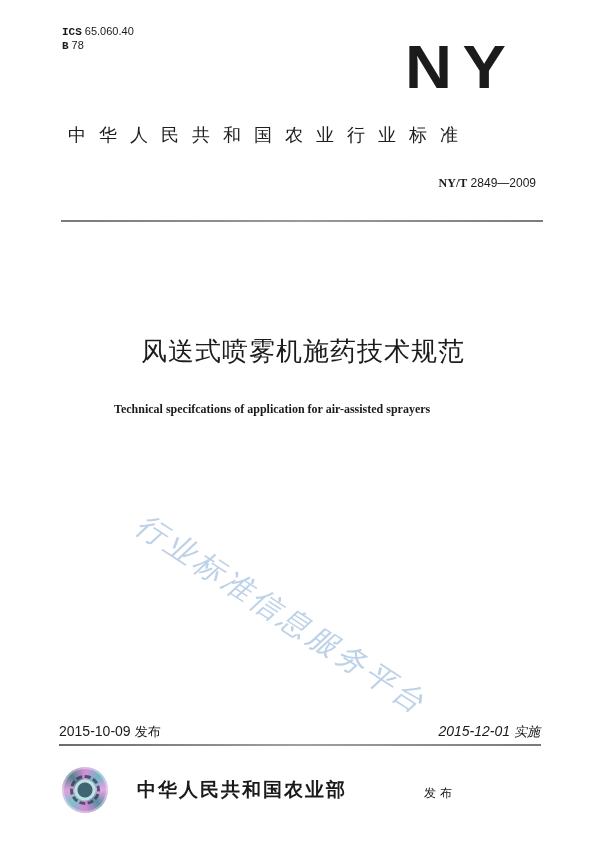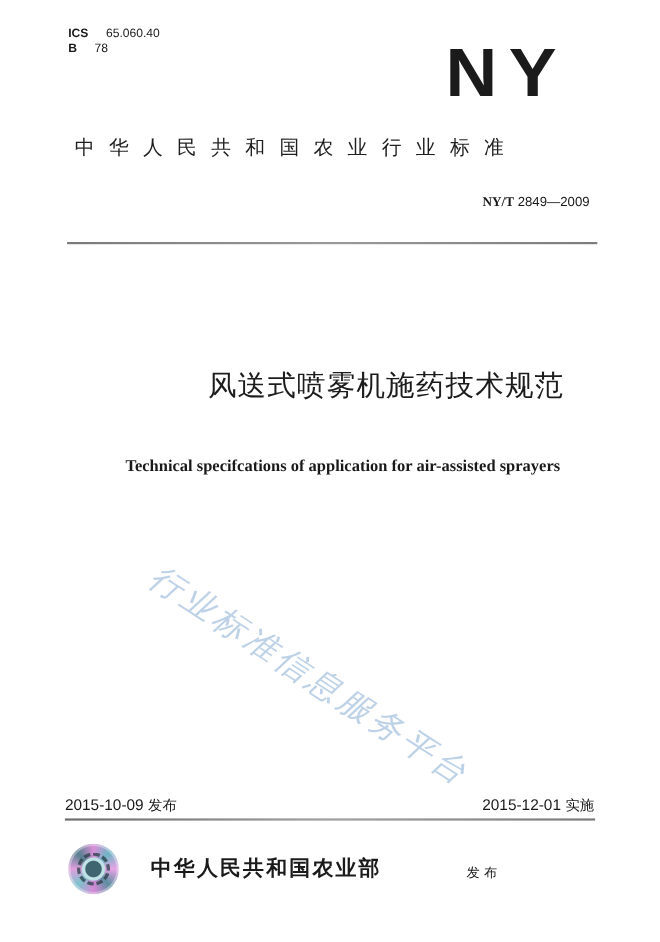--- a/index.html
+++ b/index.html
@@ -17,21 +17,21 @@
     }
     .abs { position: absolute; }
 
     
     .ics {
       left: 62px; top: 25px;
       font-size: 11px; line-height: 13px;
       font-family: "Liberation Sans", sans-serif;
       white-space: nowrap;
     }
-    .ics .lbl { font-family: Liberation Sans, sans-serif; font-weight: bold; margin-right: 16px; }
+    .ics .lbl { font-family: Liberation Mono, monospace; font-weight: bold; margin-right: 3px; }
 
     
     .ny-logo {
       left: 405px; top: 36px;
       font-family: "Liberation Sans", sans-serif;
       font-weight: bold;
       font-size: 62px;
       line-height: 62px;
       letter-spacing: 10px;
       color: #1b1b1b;
@@ -71,29 +71,28 @@
     }
 
     
     .doc-title {
       left: 141px; top: 334px;
       font-size: 26px;
       line-height: 34px;
       letter-spacing: 1px;
       white-space: nowrap;
       color: #1c1c1c;
-      margin-left: 48px;
     }
 
     
     .doc-subtitle {
-      left: 114px; top: 416px;
+      left: 114px; top: 401px;
       font-family: "Liberation Serif", serif;
       font-weight: bold;
-      font-size: 15px;
+      font-size: 12px;
       line-height: 16px;
       white-space: nowrap;
       color: #1a1a1a;
     }
 
     
     .watermark {
       left: 150px; top: 505px;
       font-size: 30px;
       color: #a9c3e0;
@@ -110,20 +109,21 @@
       left: 59px; top: 722px;
       font-size: 14px; line-height: 18px;
       font-family: "Liberation Sans", sans-serif;
       white-space: nowrap;
     }
     .date-impl {
       right: 60px; top: 722px;
       font-size: 14px; line-height: 18px;
       font-family: "Liberation Sans", sans-serif;
       white-space: nowrap;
+      font-style: italic;
     }
     .date-issue .suffix, .date-impl .suffix {
       font-family: "DejaVu Sans", sans-serif;
       font-size: 13px;
       margin-left: 4px;
     }
 
     
     .emblem {
       left: 62px; top: 767px;

